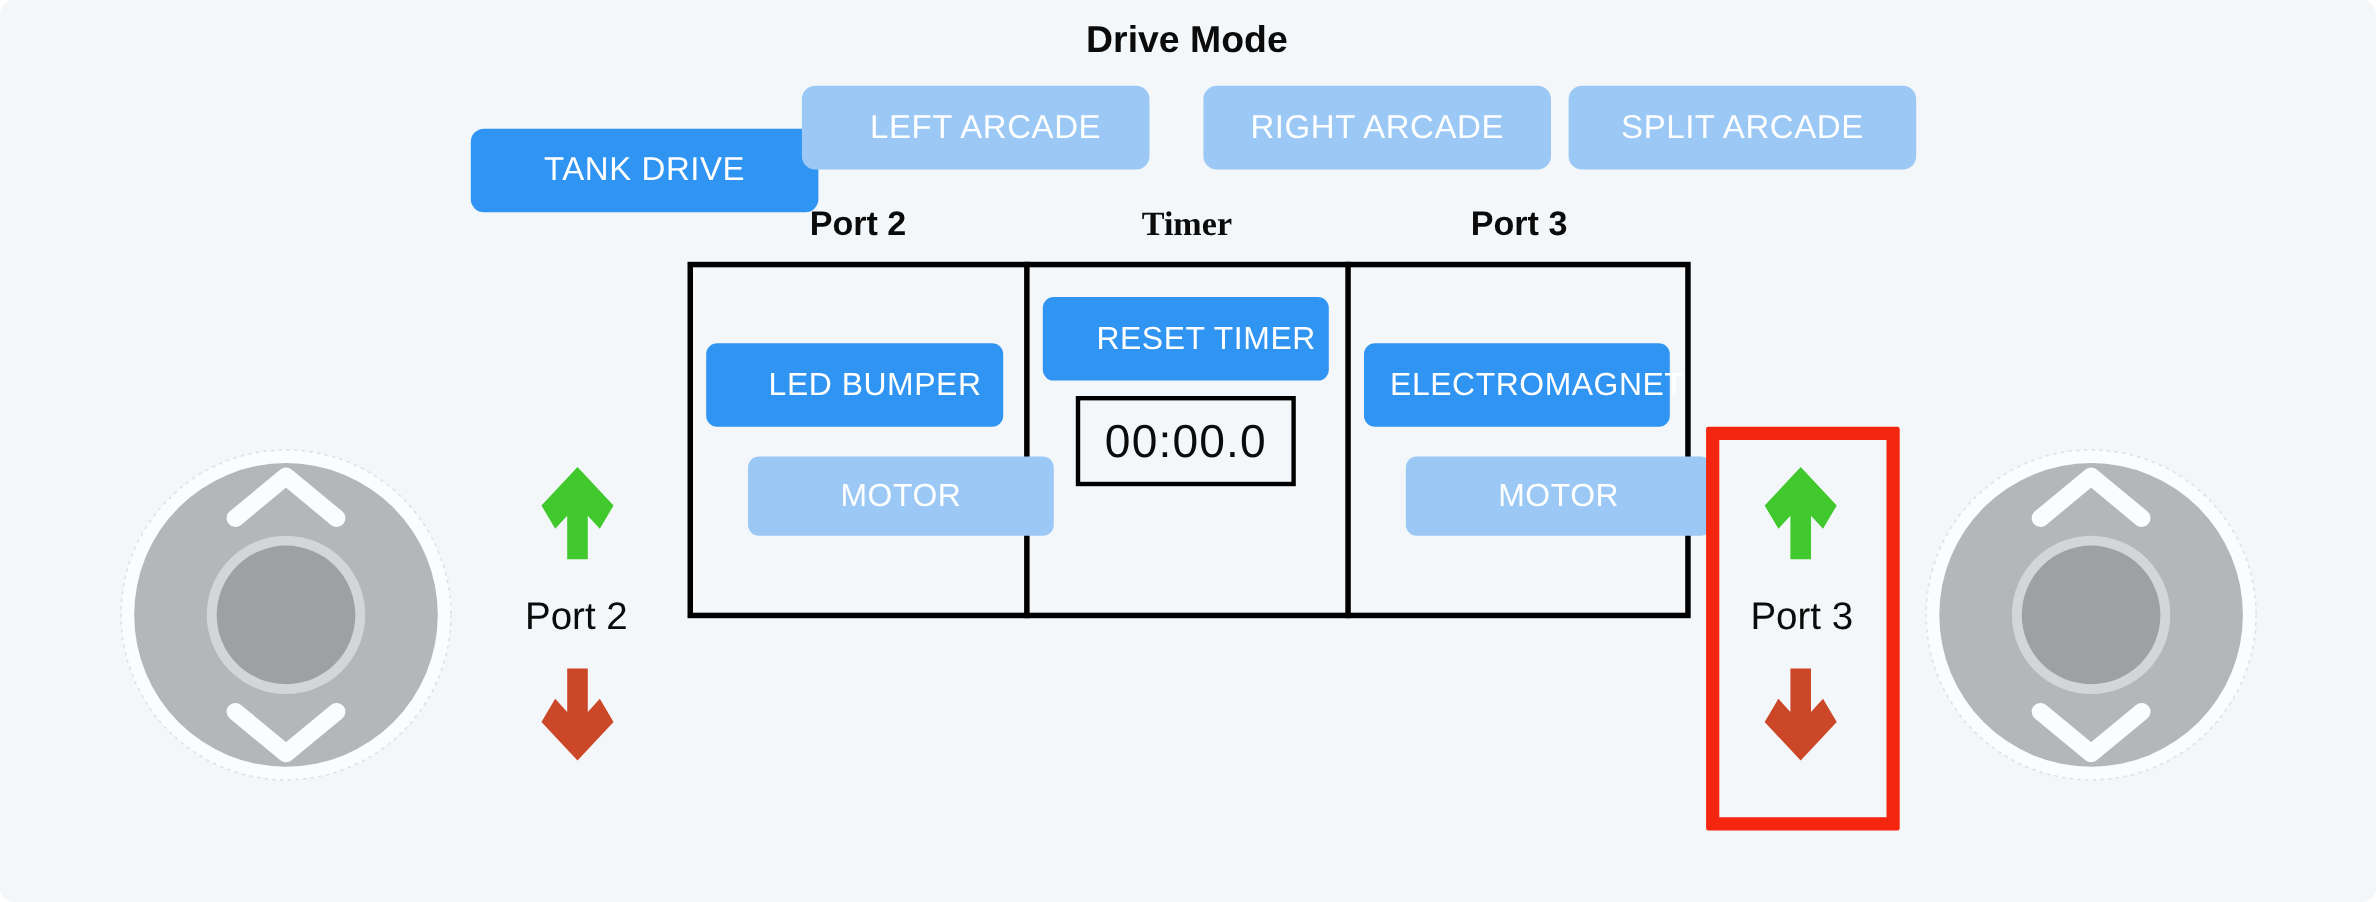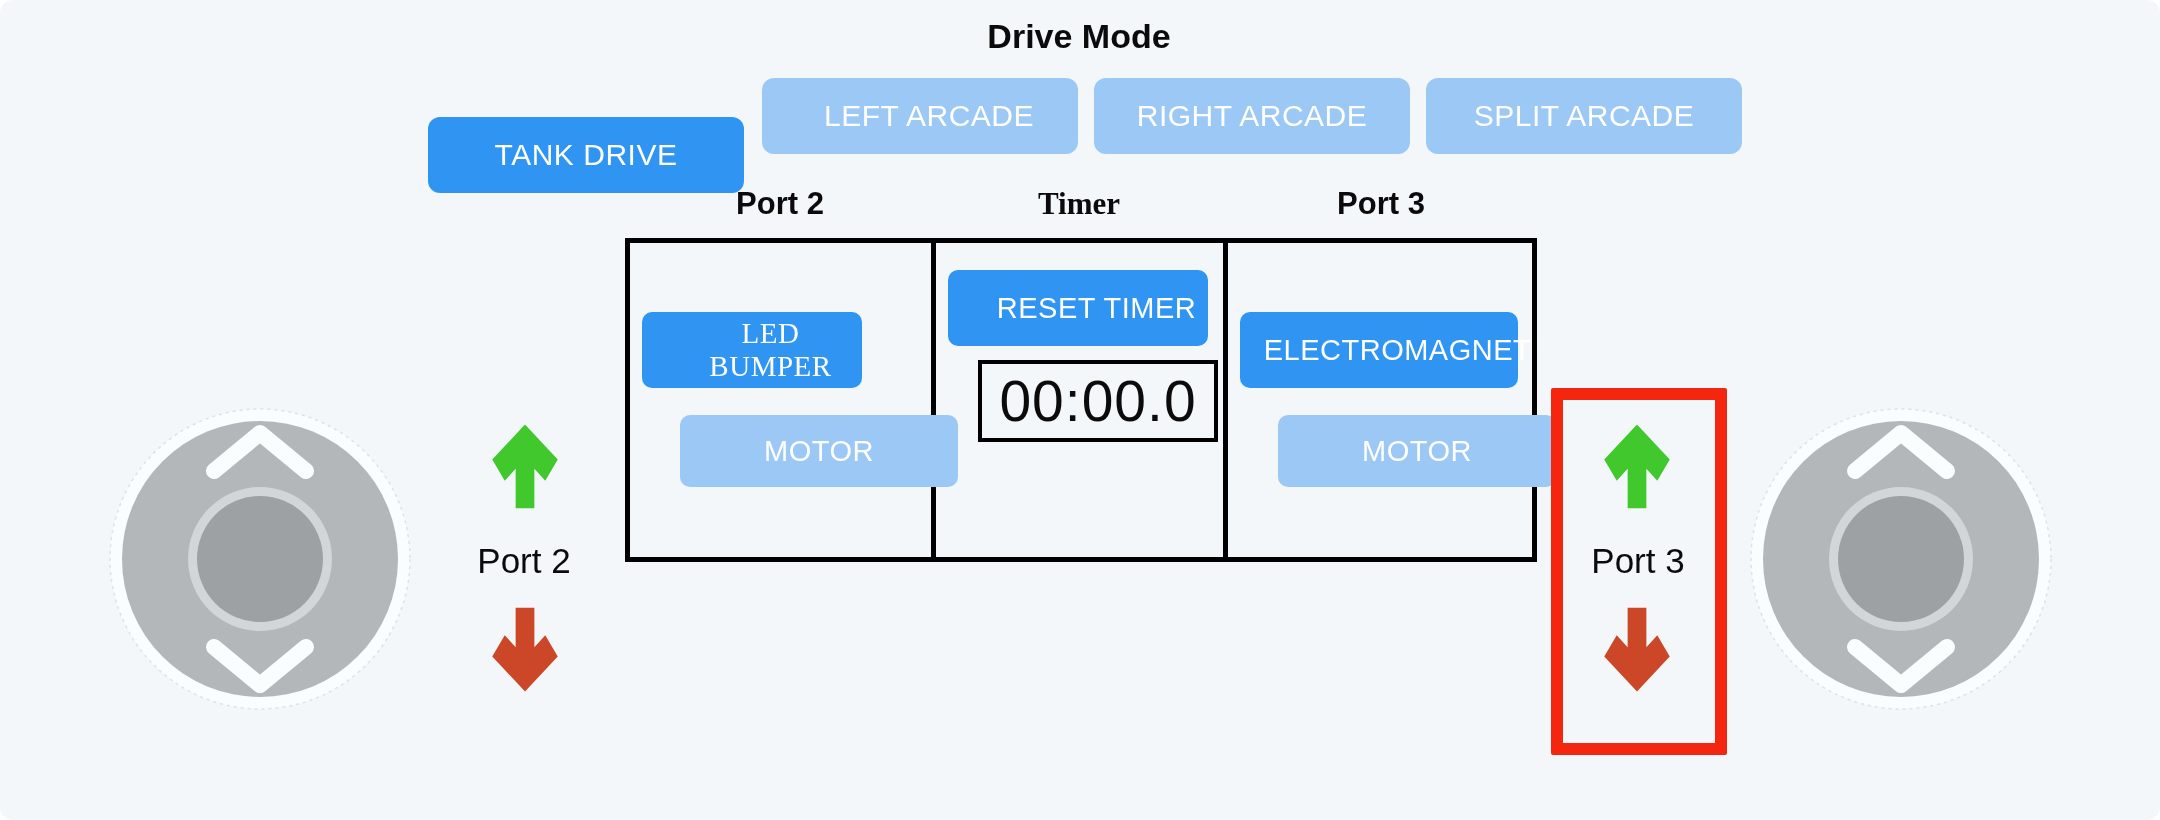--- a/index.html
+++ b/index.html
@@ -32,23 +32,23 @@
   }
   .v-divider{top:238px;width:5px;height:324px;background:#000;}
   .panel-btn{
     border:none;border-radius:10px;color:#fff;font-size:29px;
     font-family:"Liberation Sans",sans-serif;letter-spacing:.5px;cursor:pointer;
     display:flex;align-items:center;justify-content:center;
   }
   .panel-btn.on{background:var(--accent-blue,#3094f2);padding-left:43px;}
   .panel-btn.off{background:var(--light-blue,#9bc8f5);margin-left:38px;}
   .timer-box{
-    left:978px;top:360px;width:240px;height:82px;
+    left:978px;top:360px;width:200px;height:82px;
     border:4px solid #000;display:flex;align-items:center;justify-content:center;
-    font-size:57px;color:var(--text-dark,#0b0b0b);letter-spacing:1px;
+    font-size:42px;color:var(--text-dark,#0b0b0b);letter-spacing:1px;
   }
   .port-label{
     top:540px;width:156px;height:42px;text-align:center;line-height:42px;
     font-size:35px;color:var(--text-dark,#0b0b0b);
   }
   .arrow-up polygon{fill:var(--arrow-green,#41c82d);}
   .arrow-down polygon{fill:var(--arrow-red,#cb4727);}
   .highlight-rect{
     left:1551px;top:388px;width:176px;height:367px;
     border:12px solid var(--highlight-red,#f42610);border-radius:2px;
@@ -60,33 +60,33 @@
   .joy-knob{fill:var(--joystick-knob,#9da1a3);}
   .joy-chevron{stroke:var(--joystick-ring,#fafdfe);stroke-width:16;fill:none;stroke-linecap:round;stroke-linejoin:round;}
 </style>
 </head>
 <body>
 
 <div class="stage">
 
   <div class="abs title">Drive Mode</div>
   <button class="abs drive-btn active" style="left:428px;margin-top:39px;">TANK DRIVE</button>
-  <button class="abs drive-btn" style="left:762px;padding-left:24px;">LEFT ARCADE</button>
+  <button class="abs drive-btn" style="left:729px;padding-left:24px;">LEFT ARCADE</button>
   <button class="abs drive-btn" style="left:1094px;">RIGHT ARCADE</button>
   <button class="abs drive-btn" style="left:1426px;">SPLIT ARCADE</button>
 
   <div class="abs col-header" style="left:680px;">Port 2</div>
   <div class="abs col-header" style="left:979px;font-family:Liberation Serif, serif;">Timer</div>
   <div class="abs col-header" style="left:1281px;">Port 3</div>
 
   <div class="abs table-frame"></div>
   <div class="abs v-divider" style="left:931px;"></div>
   <div class="abs v-divider" style="left:1223px;"></div>
 
-  <button class="abs panel-btn on" style="left:642px;top:312px;width:220px;height:76px;font-family:Liberation Serif, serif;">LED BUMPER</button>
+  <button class="abs panel-btn on" style="left:642px;top:312px;width:270px;height:76px;">LED BUMPER</button>
   <button class="abs panel-btn off" style="left:642px;top:415px;width:278px;height:72px;">MOTOR</button>
 
   <button class="abs panel-btn on" style="left:948px;top:270px;width:260px;height:76px;">RESET TIMER</button>
   <div class="abs timer-box">00:00.0</div>
 
   <button class="abs panel-btn on" style="left:1240px;top:312px;width:278px;height:76px;">ELECTROMAGNET</button>
   <button class="abs panel-btn off" style="left:1240px;top:415px;width:278px;height:72px;">MOTOR</button>
 
   <svg class="abs arrow-up" style="left:486px;top:420px;" width="78" height="92" viewBox="0 0 100 100" preserveAspectRatio="none">
     <polygon points="50,5 92,43 76,66 62,53 62,96 38,96 38,53 24,66 8,43"></polygon>

